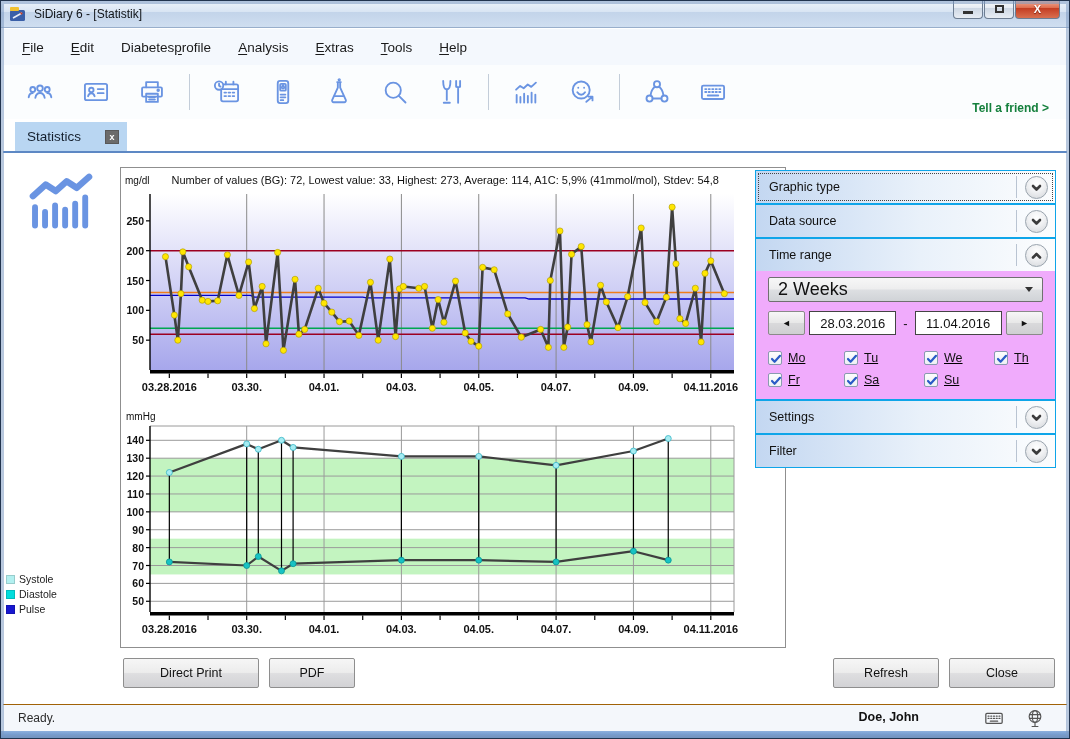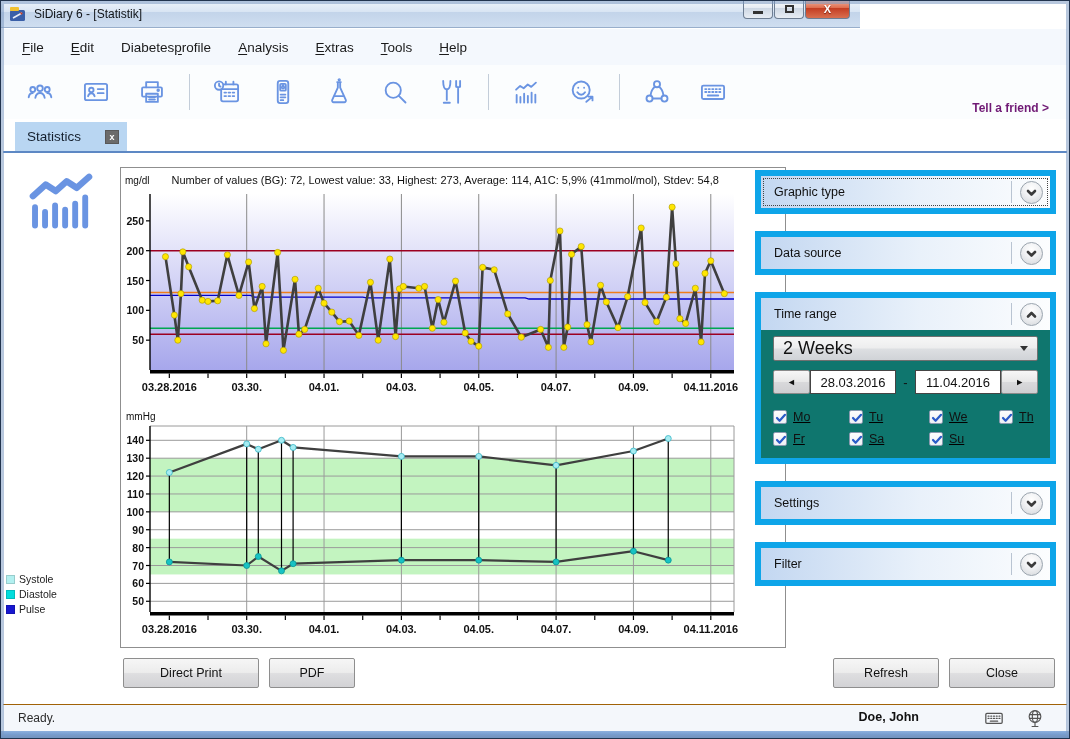--- a/index.html
+++ b/index.html
@@ -1,21 +1,21 @@
 <!DOCTYPE html>
 <html><head>
 <meta charset="utf-8">
 <style>
   * { margin:0; padding:0; box-sizing:border-box; }
   html,body { width:1070px; height:739px; font-family:"Liberation Sans",sans-serif; background:#fff; }
   #app { position:relative; width:1070px; height:739px; background:#fff; overflow:hidden; }
   .frame { position:absolute; inset:0; border:1px solid #22344e; box-shadow:inset 0 0 0 3px rgba(125,155,195,.55); pointer-events:none; z-index:50; }
 
   
-  .titlebar { position:absolute; left:0; top:0; width:860px; height:28px;
+  .titlebar { position:absolute; left:0; top:0; width:1070px; height:28px;
     background:linear-gradient(#eef4fb,#d8e4f3 45%,#c3d4ea 46%,#cfdef0);
     border-bottom:1px solid #98aecb; display:flex; align-items:center; }
   .app-icon { margin-left:9px; width:18px; height:16px; }
   .title-text { margin-left:7px; font-size:12px; color:#101418; }
   .win-buttons { position:absolute; right:10px; top:0; display:flex; }
   .win-btn { width:30px; height:19px; border:1px solid #6d7d92; border-top:none;
     border-radius:0 0 4px 4px; background:linear-gradient(#fdfdfd,#e5ebf3 45%,#cdd7e4 46%,#e8edf4);
     display:flex; align-items:center; justify-content:center; margin-left:1px;
     font-size:10px; color:#222; }
   .win-btn.close { width:45px; background:linear-gradient(#f2b5a0,#de6a4c 45%,#c43d22 46%,#d96f4f); color:#fff; font-weight:bold; font-size:11px; text-shadow:0 1px 1px #7d2310; }
@@ -27,21 +27,21 @@
     display:flex; align-items:center; padding-left:19px; gap:27px; }
   .menu-item { font-size:13.5px; color:#1a1a1a; cursor:default; }
   .menu-item u { text-underline-offset:2px; }
 
   
   .toolbar { position:absolute; left:3px; top:65px; width:1064px; height:54px; background:#fbfdfe;
     display:flex; align-items:center; padding-left:22px; }
   .tool-btn { width:30px; height:30px; margin-right:26px; display:flex; align-items:center; justify-content:center; }
   .tool-sep { width:1px; height:36px; background:#c3cdd9; margin:0 22px 0 -4px; }
   .tool-btn svg { stroke:#6a94e2; fill:none; stroke-width:1.6; stroke-linecap:round; stroke-linejoin:round; }
-  .tell-friend { position:absolute; right:18px; bottom:4px; font-size:12px; font-weight:bold; color:#701a75; }
+  .tell-friend { position:absolute; right:18px; bottom:4px; font-size:12px; font-weight:bold; color:#15803d; }
 
   
   .tabbar { position:absolute; left:3px; top:119px; width:1064px; height:34px; background:#fff; }
   .tabbar .blue-line { position:absolute; left:0; bottom:0; width:100%; height:2px; background:#5d88c4; }
   .tab { position:absolute; left:12px; bottom:2px; width:112px; height:29px; background:#b9d6f2;
     display:flex; align-items:center; padding:0 8px 0 12px; }
   .tab-label { font-size:13.5px; color:#15202e; flex:1; }
   .tab-close { width:14px; height:14px; background:#6b6b6b; border:1px solid #585858; color:#fff;
     font-size:9px; line-height:12px; text-align:center; font-weight:bold; }
 
@@ -58,21 +58,21 @@
   .chart-panel { position:absolute; left:117px; top:14px; width:666px; height:481px;
     border:1px solid #8f8f8f; background:#fff;padding-left:24px; }
   .chart-head { position:absolute; left:0; top:0; height:22px; width:100%; display:flex; align-items:center; }
   .unit-label { font-size:10px; color:#111; margin:2px 0 0 4px; }
   .bg-stats { font-size:11px; color:#111; margin:2px 0 0 22px; }
   .chart-svg-wrap { position:absolute; left:1px; }
   svg text { font-family:"Liberation Sans",sans-serif; }
 
   
   .right-panel { position:absolute; left:752px; top:17px; width:301px; }
-  .section { position:relative; border:6px solid #0ea5e9; background:#0f766e; margin-bottom:17px; }
+  .section { position:relative; border:1px solid #0ea5e9; background:#f0abfc; }
   .section-header { position:relative; height:32px; background:linear-gradient(90deg,#c3d7f1,#e9f1fa 55%,#fcfdfe);
     display:flex; align-items:center; }
   .section-label { font-size:12.5px; color:#111; margin-left:13px; flex:1; }
   .section-focus { position:absolute; inset:2px; border:1px dotted #444; pointer-events:none; }
   .hdr-sep { width:1px; height:22px; background:#b9c4d2; margin-right:8px; }
   .chev-btn { width:23px; height:23px; border-radius:50%; border:1px solid #9aa4ae; margin-right:7px;
     background:radial-gradient(circle at 50% 32%, #ffffff 0%, #f0f1f3 45%, #d2d5d9 100%);
     display:flex; align-items:center; justify-content:center; }
   .chev-btn svg { stroke:#3c3c3c; stroke-width:2.6; fill:none; stroke-linecap:round; stroke-linejoin:round; }
 

